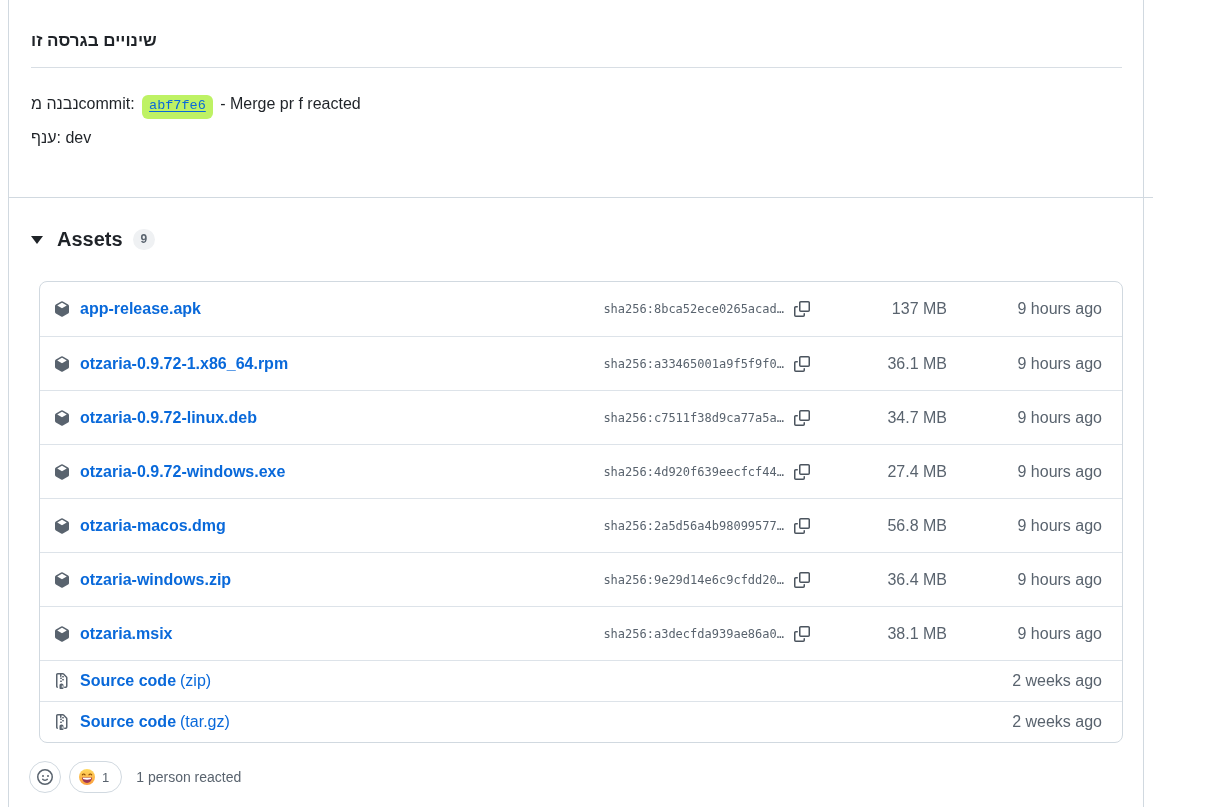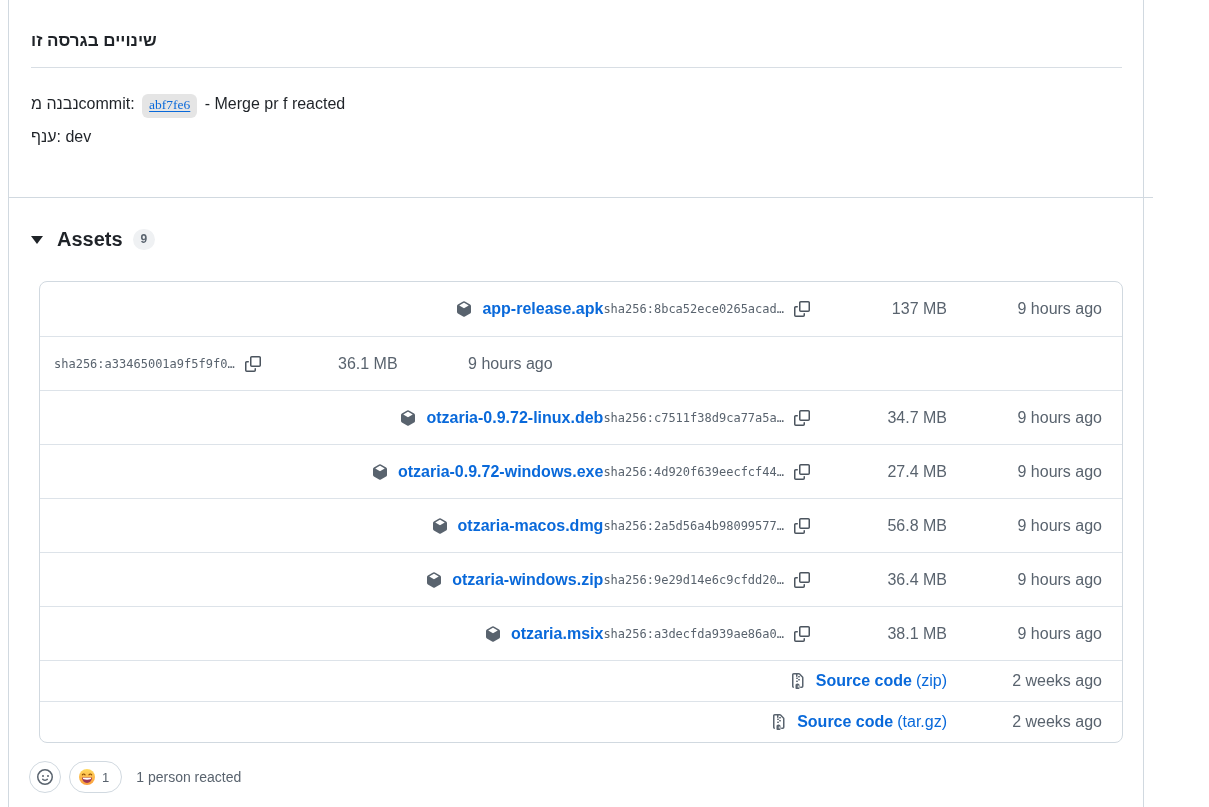--- a/index.html
+++ b/index.html
@@ -37,23 +37,23 @@
     margin-top: 16px;
   }
   .body-line {
     margin: 25px 0 0 0;
     font-size: 16px;
     line-height: 1.4;
   }
   .body-line.second { margin-top: 8px; }
   .commit-badge {
     display: inline-block;
-    background: #e5e5e5;
+    background: #bef264;
     color: #0969da;
-    font-family: Liberation Serif, serif;
+    font-family: Liberation Mono, monospace;
     font-size: 13.5px;
     padding: 2px 7px 3px 7px;
     border-radius: 6px;
     text-decoration: underline;
     text-underline-offset: 2px;
     margin: 0 3px;
     cursor: pointer;
   }
   .section-divider {
     position: absolute;
@@ -104,21 +104,20 @@
     padding: 0 20px 0 14px;
     border-top: 1px solid #dde3e9;
   }
   .asset-row:first-child { border-top: none; }
   .asset-row.source-row { height: 41px; }
   .row-left {
     display: flex;
     align-items: center;
     flex: 1;
     min-width: 0;
-    justify-content: flex-end;
   }
   .row-icon {
     display: inline-flex;
     color: #59636e;
     margin-right: 10px;
     flex: none;
   }
   .asset-link {
     color: #0969da;
     font-size: 16px;
@@ -261,20 +260,28 @@
     <button class="copy-btn">
       <svg width="16" height="16" viewBox="0 0 16 16">
             <use href="#icon-copy"></use>
           </svg>
     </button>
     <span class="size-col">137 MB</span>
     <span class="age-col">9 hours ago</span>
   </div>
 
   <div class="asset-row">
+    <div class="row-left">
+      <span class="row-icon">
+        <svg width="16" height="16" viewBox="0 0 16 16">
+              <use href="#icon-package"></use>
+            </svg>
+      </span>
+      <a class="asset-link" href="#">otzaria-0.9.72-1.x86_64.rpm</a>
+    </div>
     <span class="sha">sha256:a33465001a9f5f9f0…</span>
     <button class="copy-btn">
       <svg width="16" height="16" viewBox="0 0 16 16">
             <use href="#icon-copy"></use>
           </svg>
     </button>
     <span class="size-col">36.1 MB</span>
     <span class="age-col">9 hours ago</span>
   </div>
 

